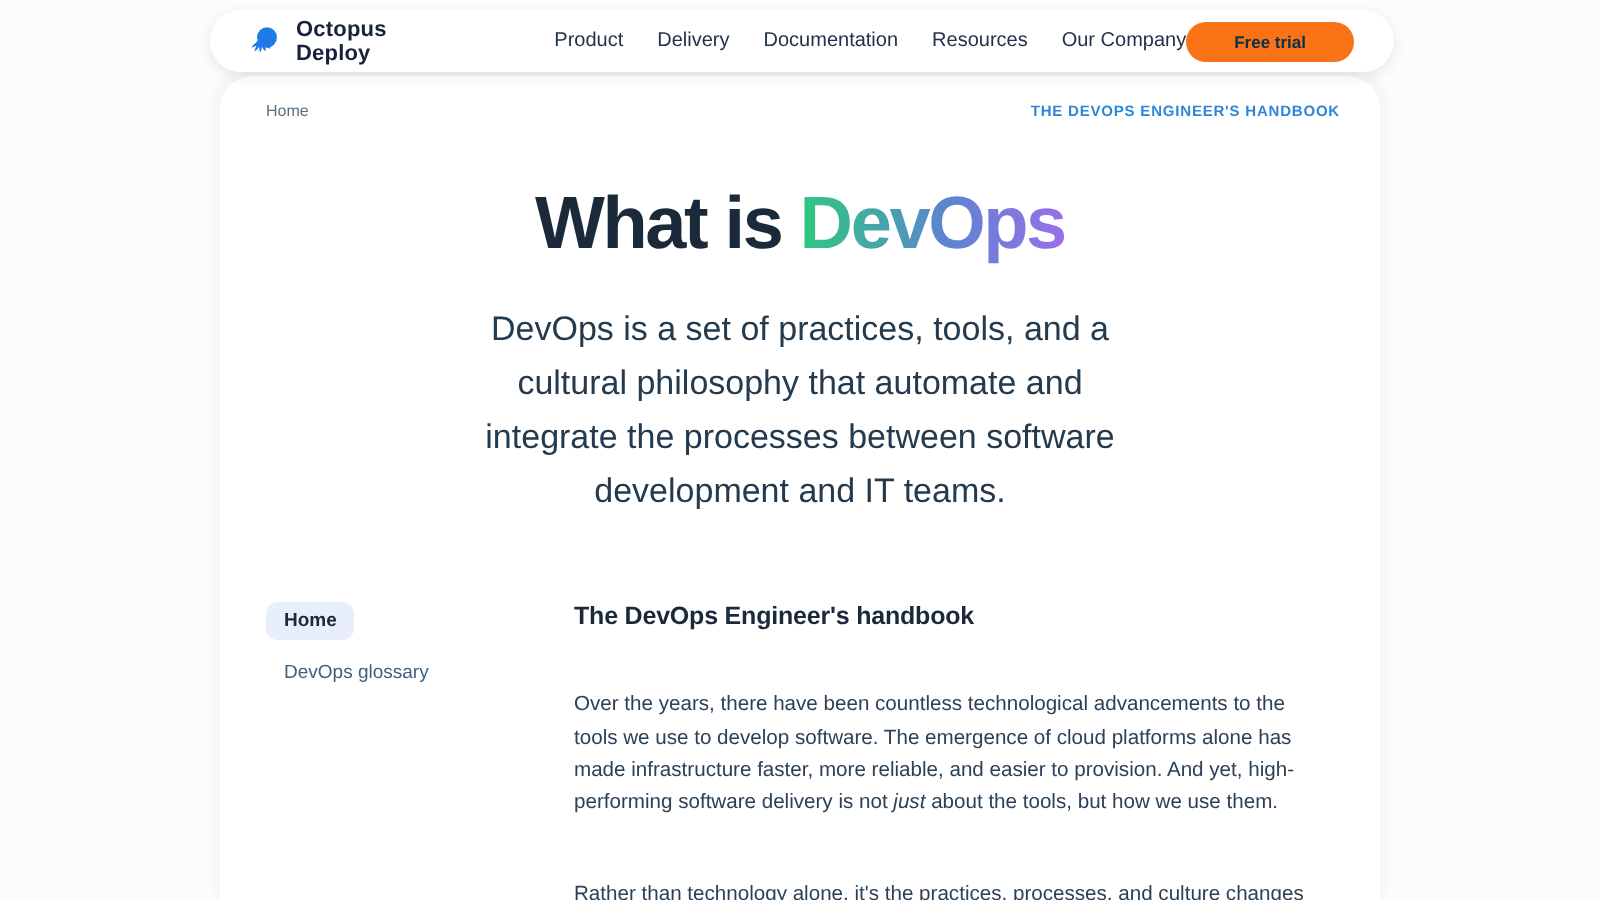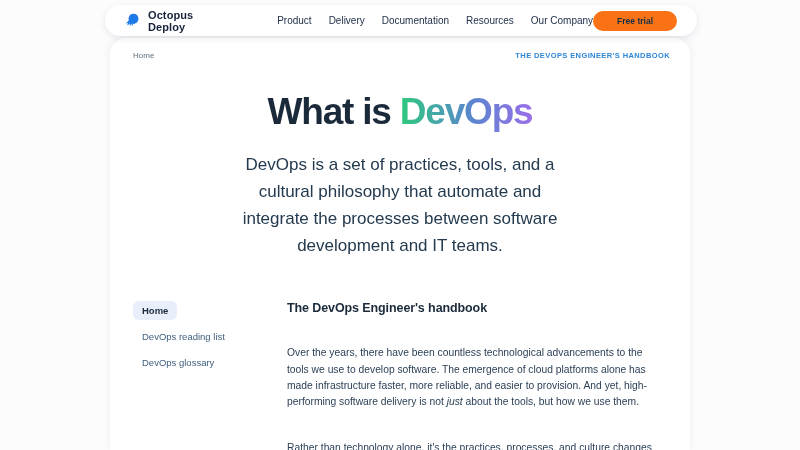--- a/index.html
+++ b/index.html
@@ -149,23 +149,20 @@
       <p class="hero-sub">DevOps is a set of practices, tools, and a cultural philosophy that automate and integrate the processes between software development and IT teams.</p>
     </section>
 
     <div class="content">
 
       <nav class="side-nav">
         <div class="side-item active">
           <span>Home</span>
         </div>
         <div class="side-item">
-          <span>DevOps reading list</span>
-        </div>
-        <div class="side-item">
           <span>DevOps glossary</span>
         </div>
       </nav>
 
       <article class="article">
         <h2>The DevOps Engineer's handbook</h2>
         <div class="paras" id="article-paragraphs">
             <p><span>Over the years, there have been countless technological advancements to the tools we use to develop software. The emergence of cloud platforms alone has made infrastructure faster, more reliable, and easier to provision. And yet, high-performing software delivery is not </span><em>just</em><span> about the tools, but how we use them.</span></p>
             <p><span>Rather than technology alone, it's the practices, processes, and culture changes DevOps introduces that can most positively impact your software delivery. DevOps is a lean, agile development method statistically proven to improve software delivery speed and quality. It's also the most significant shift to happen to the software development community.</span></p>
           </div>

